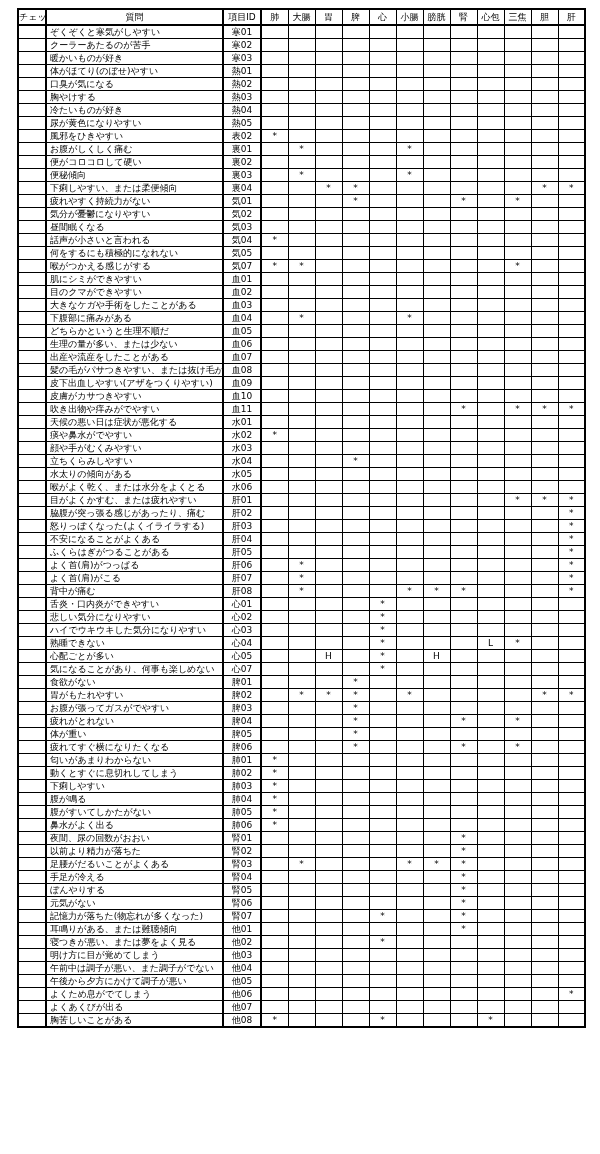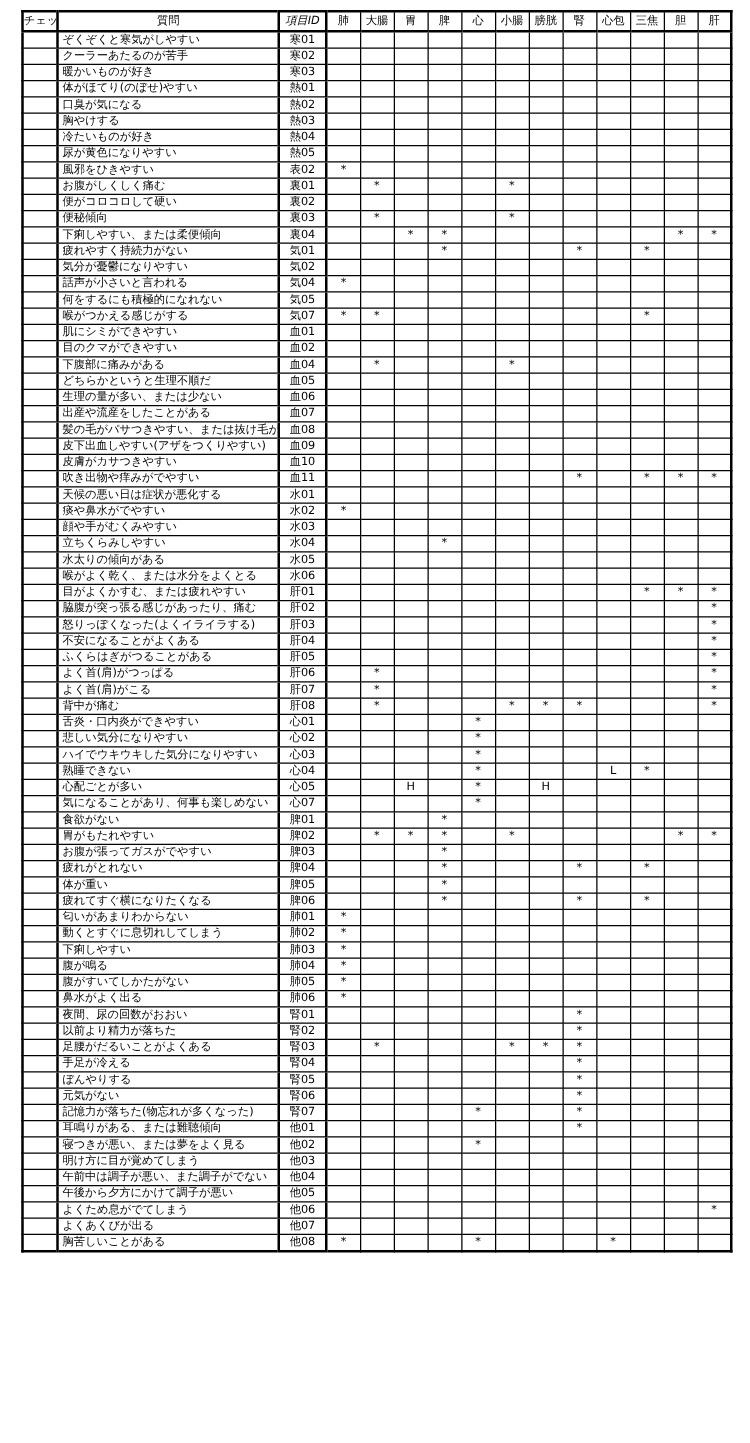--- a/index.html
+++ b/index.html
@@ -45,21 +45,20 @@
     padding-left: 3px;
   }
   td.id-cell {
     text-align: center;
     border-left: 2px solid #000;
     border-right: 2px solid #000;
   }
   th.id-head {
     border-left: 2px solid #000;
     border-right: 2px solid #000;
-    font-style: italic;
   }
   td.check-cell {
     border-right: 2px solid #000;
   }
   th.check-head {
     border-right: 2px solid #000;
   }
   td.mark-cell {
     text-align: center;
     font-size: 9px;
@@ -363,20 +362,37 @@
           <td class="mark-cell"></td>
           <td class="mark-cell"></td>
           <td class="mark-cell"></td>
           <td class="mark-cell"></td>
           <td class="mark-cell"></td>
           <td class="mark-cell"></td>
           <td class="mark-cell"></td>
         </tr>
         <tr>
           <td class="check-cell"></td>
+          <td class="q-cell">昼間眠くなる</td>
+          <td class="id-cell">気03</td>
+          <td class="mark-cell"></td>
+          <td class="mark-cell"></td>
+          <td class="mark-cell"></td>
+          <td class="mark-cell"></td>
+          <td class="mark-cell"></td>
+          <td class="mark-cell"></td>
+          <td class="mark-cell"></td>
+          <td class="mark-cell"></td>
+          <td class="mark-cell"></td>
+          <td class="mark-cell"></td>
+          <td class="mark-cell"></td>
+          <td class="mark-cell"></td>
+        </tr>
+        <tr>
+          <td class="check-cell"></td>
           <td class="q-cell">話声が小さいと言われる</td>
           <td class="id-cell">気04</td>
           <td class="mark-cell">*</td>
           <td class="mark-cell"></td>
           <td class="mark-cell"></td>
           <td class="mark-cell"></td>
           <td class="mark-cell"></td>
           <td class="mark-cell"></td>
           <td class="mark-cell"></td>
           <td class="mark-cell"></td>
@@ -433,20 +449,37 @@
           <td class="mark-cell"></td>
           <td class="mark-cell"></td>
           <td class="mark-cell"></td>
           <td class="mark-cell"></td>
           <td class="mark-cell"></td>
         </tr>
         <tr>
           <td class="check-cell"></td>
           <td class="q-cell">目のクマができやすい</td>
           <td class="id-cell">血02</td>
+          <td class="mark-cell"></td>
+          <td class="mark-cell"></td>
+          <td class="mark-cell"></td>
+          <td class="mark-cell"></td>
+          <td class="mark-cell"></td>
+          <td class="mark-cell"></td>
+          <td class="mark-cell"></td>
+          <td class="mark-cell"></td>
+          <td class="mark-cell"></td>
+          <td class="mark-cell"></td>
+          <td class="mark-cell"></td>
+          <td class="mark-cell"></td>
+        </tr>
+        <tr>
+          <td class="check-cell"></td>
+          <td class="q-cell">大きなケガや手術をしたことがある</td>
+          <td class="id-cell">血03</td>
           <td class="mark-cell"></td>
           <td class="mark-cell"></td>
           <td class="mark-cell"></td>
           <td class="mark-cell"></td>
           <td class="mark-cell"></td>
           <td class="mark-cell"></td>
           <td class="mark-cell"></td>
           <td class="mark-cell"></td>
           <td class="mark-cell"></td>
           <td class="mark-cell"></td>

